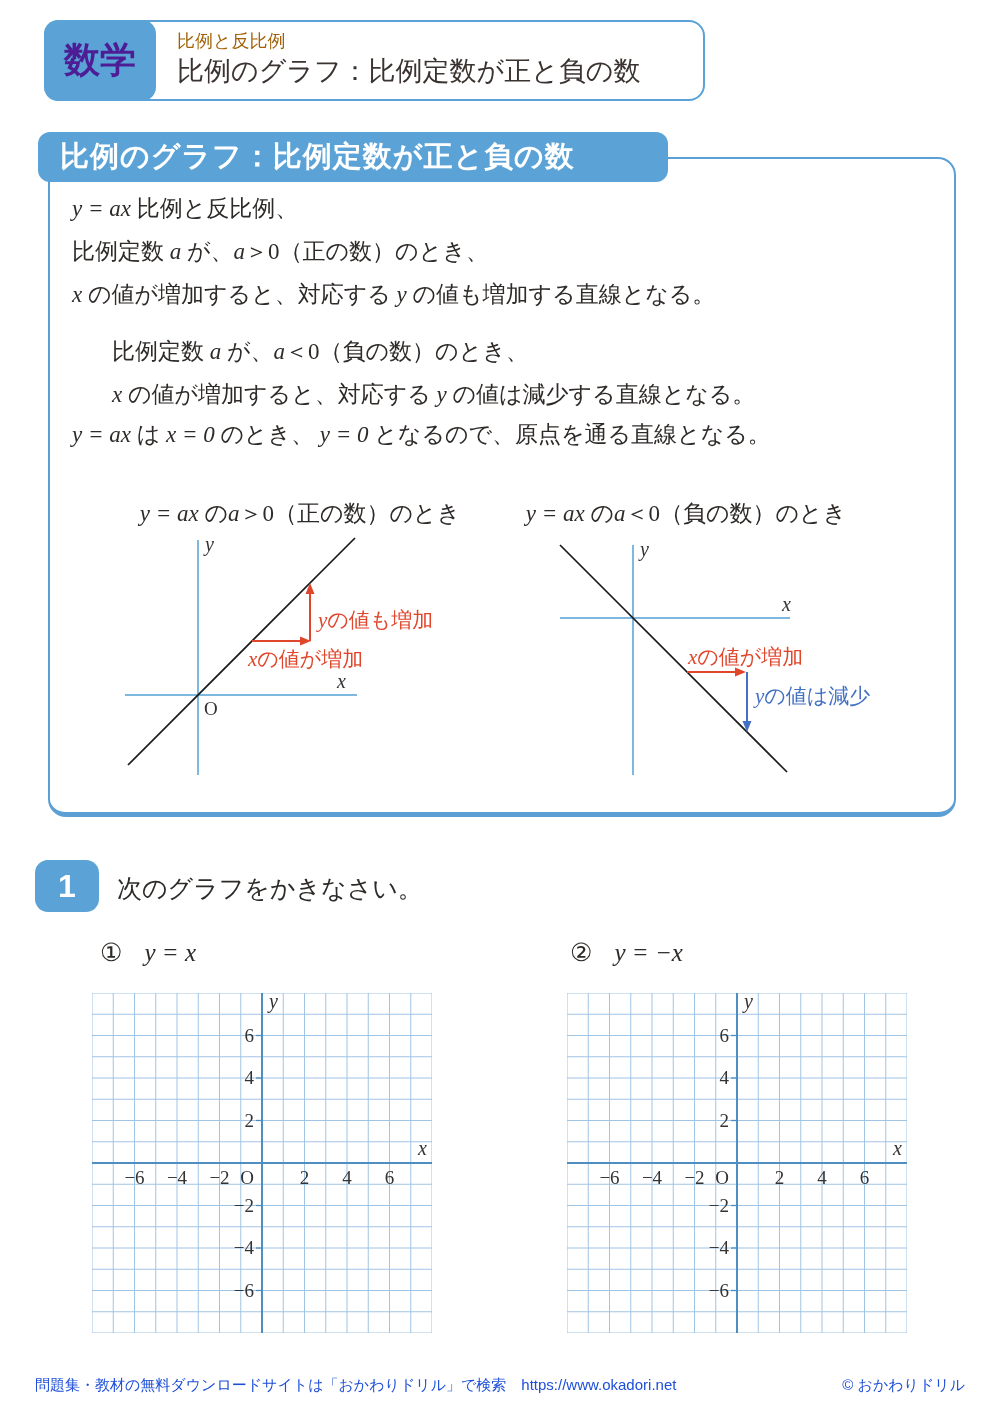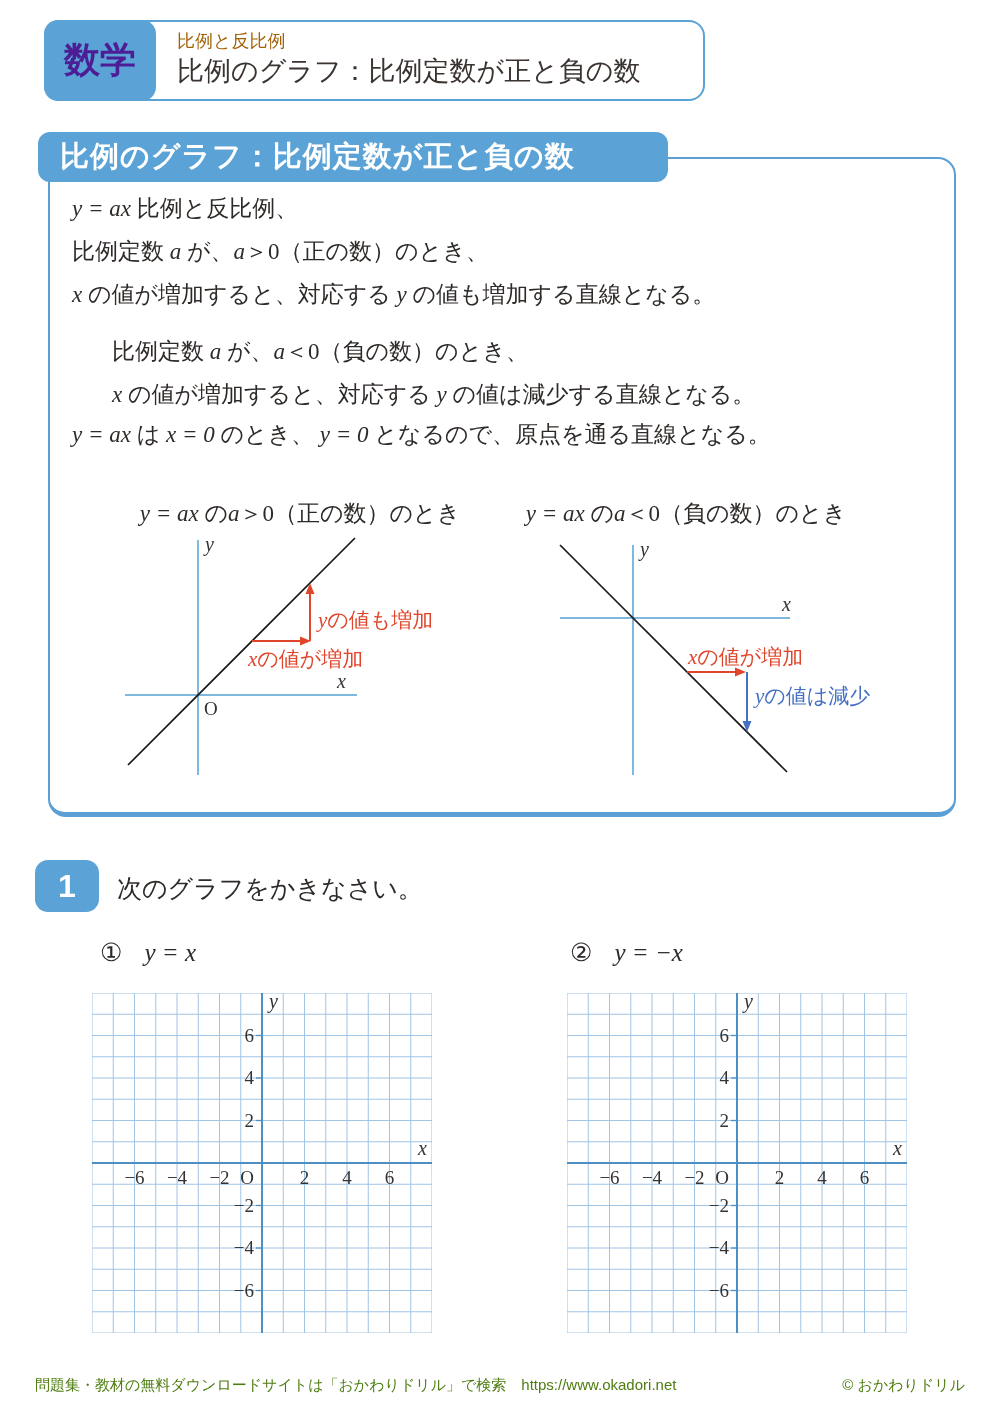--- a/index.html
+++ b/index.html
@@ -41,21 +41,21 @@
   
   .q-badge{left:35px;top:860px;width:64px;height:52px;background:#5ba3d6;border-radius:13px;
            display:flex;align-items:center;justify-content:center;}
   .q-badge span{color:#fff;font-size:32px;font-weight:bold;font-family:"Liberation Sans",sans-serif;}
   .q-instruction{left:117px;top:872px;font-size:25px;}
   .item-label{font-size:25px;}
   .item-num{margin-right:22px;}
 
   
   .footer{left:0;top:1372px;width:1000px;height:30px;font-family:"Liberation Sans",sans-serif;
-          font-size:15px;color:#4d7c0f;}
+          font-size:15px;color:#1d4ed8;}
   .footer-left{position:absolute;left:35px;top:4px;}
   .footer-right{position:absolute;right:35px;top:4px;}
 </style>
 </head>
 <body>
 
 <div class="page">
 
   <div class="abs top-header">
     <div class="subject-badge">

